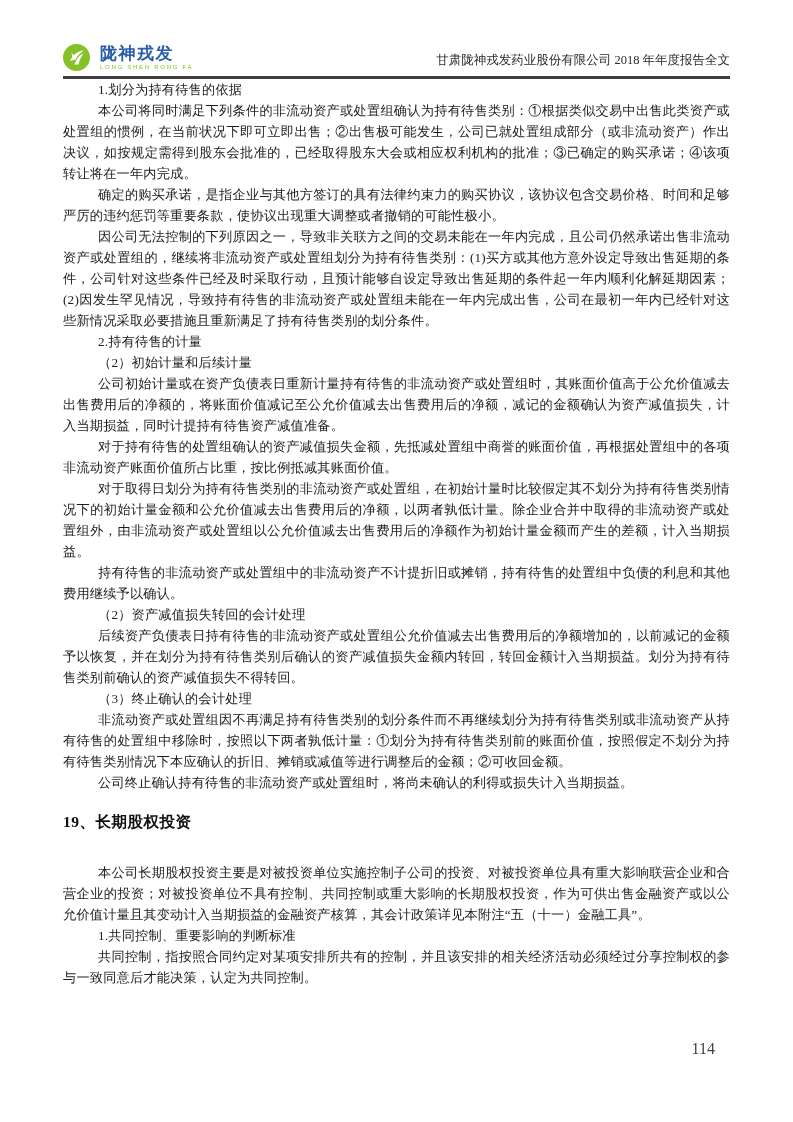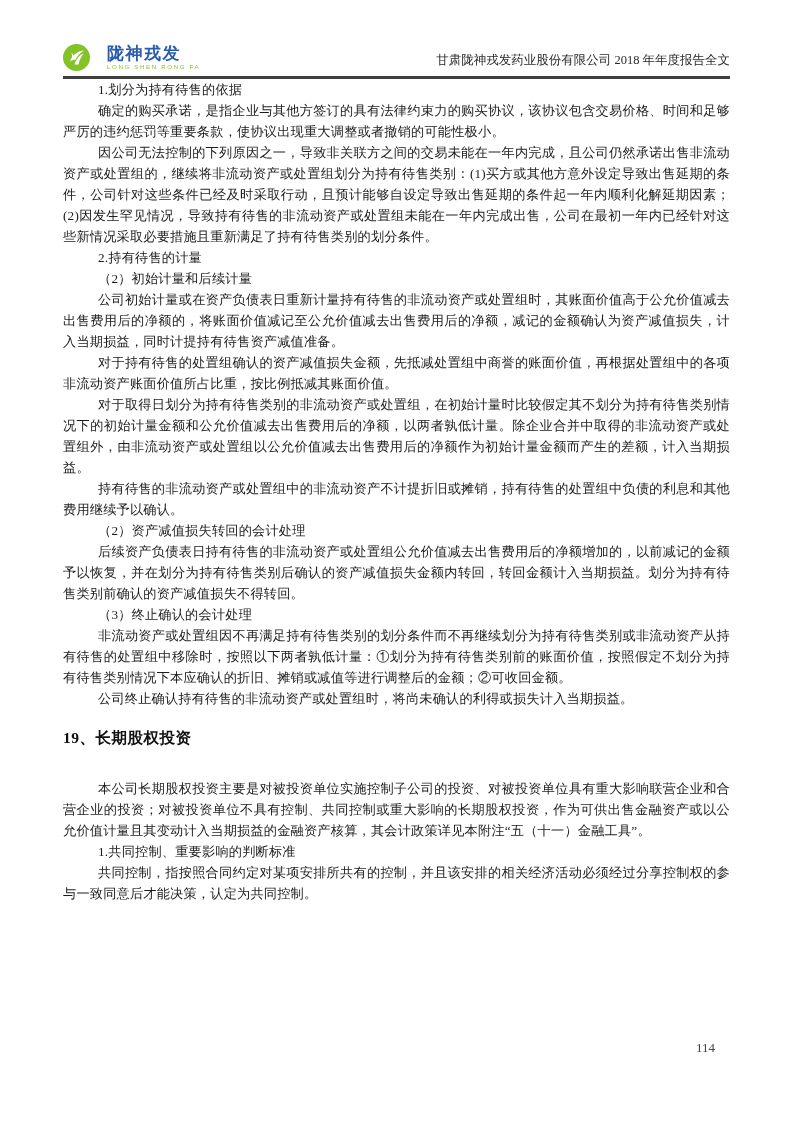--- a/index.html
+++ b/index.html
@@ -25,21 +25,21 @@
   
   .header {
     display: flex;
     justify-content: space-between;
     align-items: flex-end;
     padding-bottom: 5px;
   }
   .logo {
     display: flex;
     align-items: center;
-    gap: 17px;
+    gap: 10px;
   }
   .logo-mark {
     width: 27px;
     height: 27px;
     display: inline-block;
     line-height: 0;
   }
   .logo-text {
     display: flex;
     flex-direction: column;
@@ -85,21 +85,21 @@
     text-align: justify;
     text-indent: 35px;
     letter-spacing: 0.2px;
     word-break: break-all;
   }
   
   .page-number {
     position: absolute;
     top: 1040px;
     right: 78px;
-    font-size: 13px;
+    font-size: 16px;
     color: #444444;
   }
 </style>
 </head>
 <body>
 
 <div class="page">
 
   <div class="header">
     <div class="logo">
@@ -116,20 +116,21 @@
         <span class="brand-en">LONG SHEN RONG FA</span>
       </span>
     </div>
     <div class="header-title">甘肃陇神戎发药业股份有限公司 2018 年年度报告全文</div>
   </div>
 
   <div class="rule"></div>
 
   <main id="content">
       <p class="para">1.划分为持有待售的依据</p>
+      <p class="para">本公司将同时满足下列条件的非流动资产或处置组确认为持有待售类别：①根据类似交易中出售此类资产或处置组的惯例，在当前状况下即可立即出售；②出售极可能发生，公司已就处置组成部分（或非流动资产）作出决议，如按规定需得到股东会批准的，已经取得股东大会或相应权利机构的批准；③已确定的购买承诺；④该项转让将在一年内完成。</p>
       <p class="para">确定的购买承诺，是指企业与其他方签订的具有法律约束力的购买协议，该协议包含交易价格、时间和足够严厉的违约惩罚等重要条款，使协议出现重大调整或者撤销的可能性极小。</p>
       <p class="para">因公司无法控制的下列原因之一，导致非关联方之间的交易未能在一年内完成，且公司仍然承诺出售非流动资产或处置组的，继续将非流动资产或处置组划分为持有待售类别：(1)买方或其他方意外设定导致出售延期的条件，公司针对这些条件已经及时采取行动，且预计能够自设定导致出售延期的条件起一年内顺利化解延期因素；(2)因发生罕见情况，导致持有待售的非流动资产或处置组未能在一年内完成出售，公司在最初一年内已经针对这些新情况采取必要措施且重新满足了持有待售类别的划分条件。</p>
       <p class="para">2.持有待售的计量</p>
       <p class="para">（2）初始计量和后续计量</p>
       <p class="para">公司初始计量或在资产负债表日重新计量持有待售的非流动资产或处置组时，其账面价值高于公允价值减去出售费用后的净额的，将账面价值减记至公允价值减去出售费用后的净额，减记的金额确认为资产减值损失，计入当期损益，同时计提持有待售资产减值准备。</p>
       <p class="para">对于持有待售的处置组确认的资产减值损失金额，先抵减处置组中商誉的账面价值，再根据处置组中的各项非流动资产账面价值所占比重，按比例抵减其账面价值。</p>
       <p class="para">对于取得日划分为持有待售类别的非流动资产或处置组，在初始计量时比较假定其不划分为持有待售类别情况下的初始计量金额和公允价值减去出售费用后的净额，以两者孰低计量。除企业合并中取得的非流动资产或处置组外，由非流动资产或处置组以公允价值减去出售费用后的净额作为初始计量金额而产生的差额，计入当期损益。</p>
       <p class="para">持有待售的非流动资产或处置组中的非流动资产不计提折旧或摊销，持有待售的处置组中负债的利息和其他费用继续予以确认。</p>
       <p class="para">（2）资产减值损失转回的会计处理</p>
       <p class="para">后续资产负债表日持有待售的非流动资产或处置组公允价值减去出售费用后的净额增加的，以前减记的金额予以恢复，并在划分为持有待售类别后确认的资产减值损失金额内转回，转回金额计入当期损益。划分为持有待售类别前确认的资产减值损失不得转回。</p>

